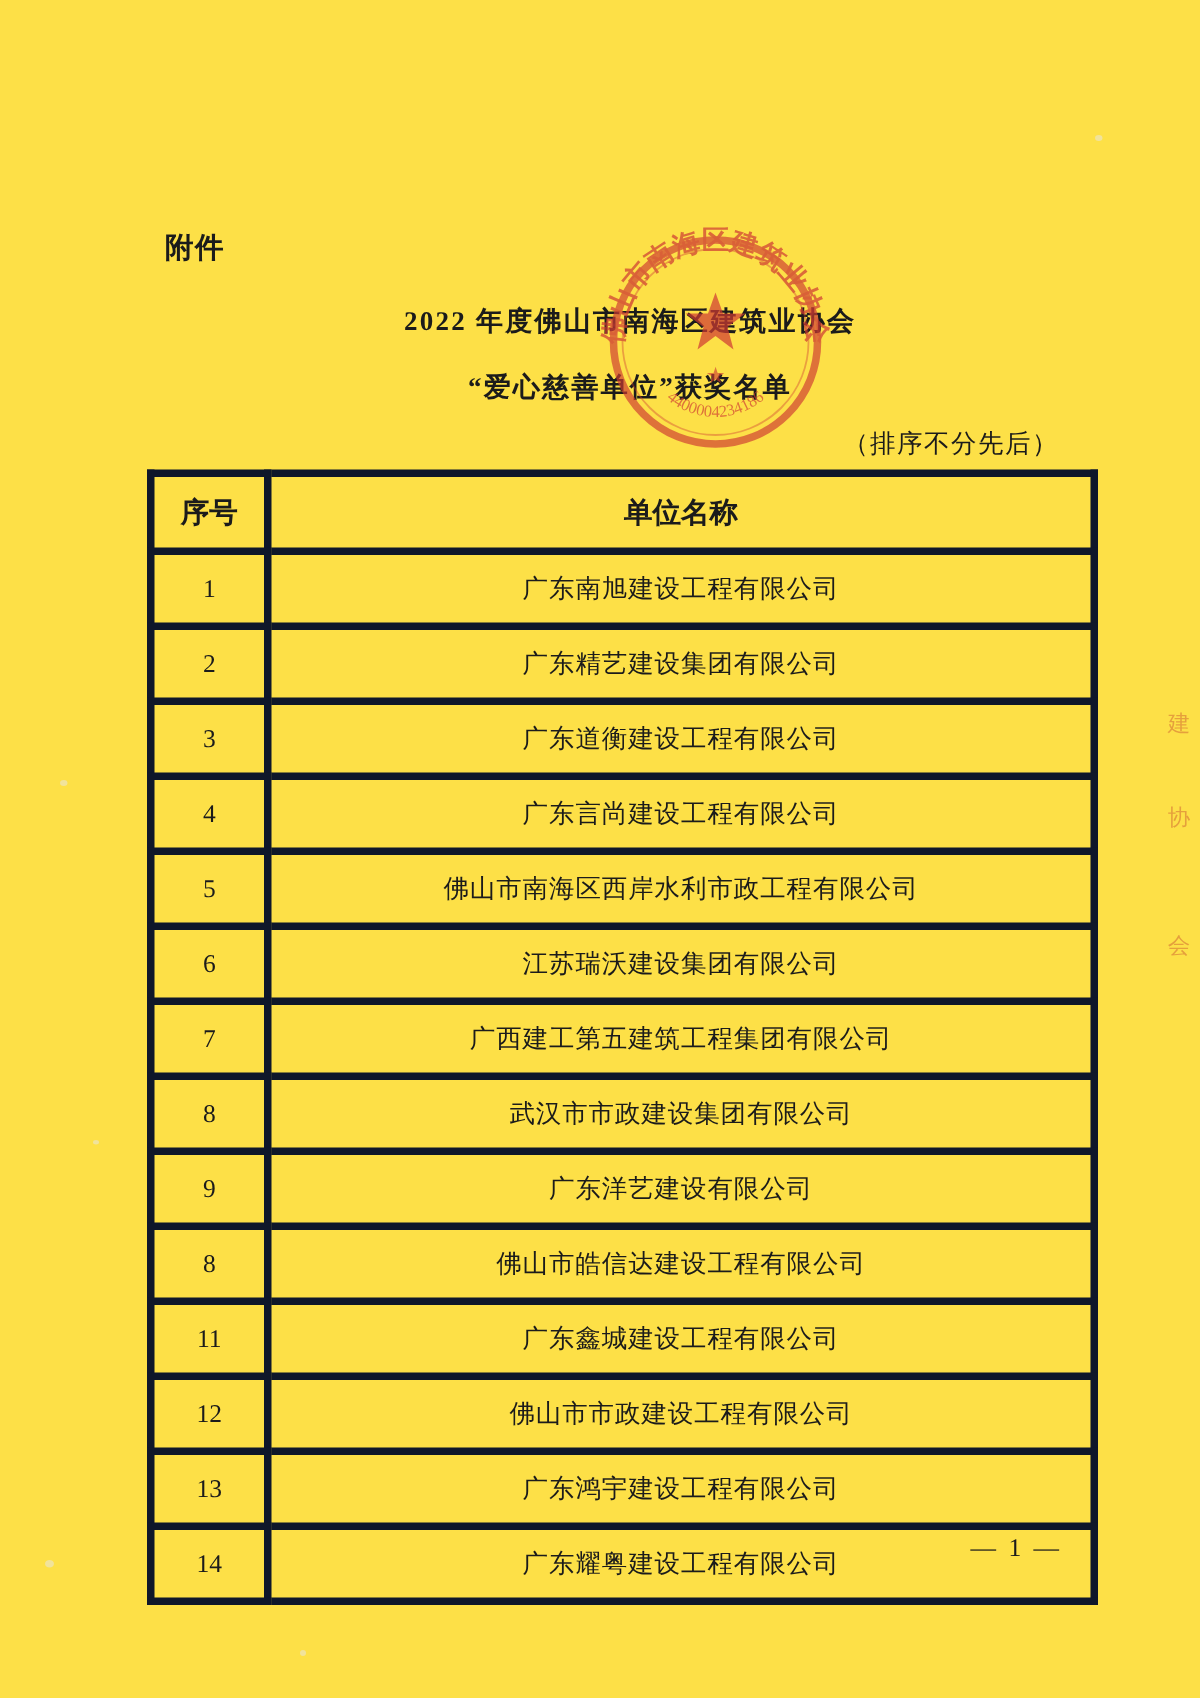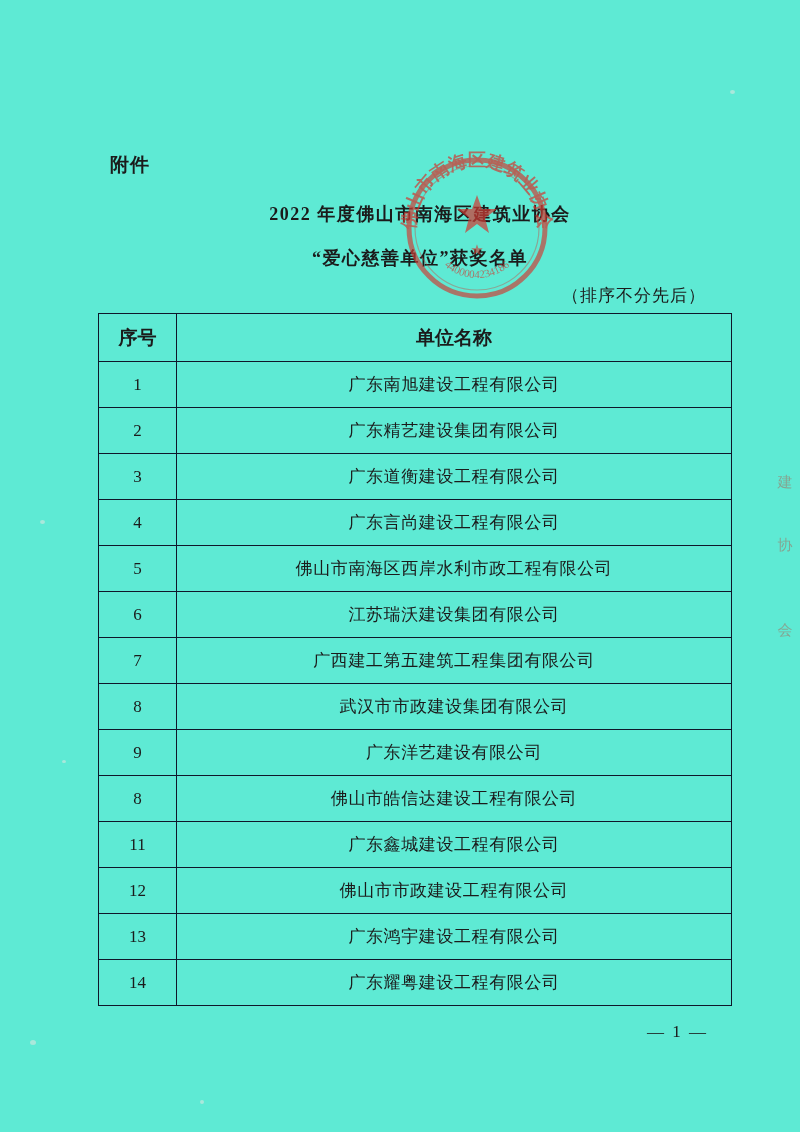--- a/index.html
+++ b/index.html
@@ -12,21 +12,21 @@
     background: #ffffff;
     font-family: "Liberation Serif", "DejaVu Serif", serif;
     color: #1b1b1b;
     position: relative;
     overflow: hidden;
   }
   .page {
     position: relative;
     width: 800px;
     height: 1132px;
-    background: #5eead4;
+    background: #fde047;
   }
   
   .speck {
     position: absolute;
     background: #e8e6e0;
     border-radius: 50%;
     opacity: 0.55;
   }
   .attachment-label {
     position: absolute;
@@ -60,21 +60,21 @@
   }
   table.list {
     position: absolute;
     left: 98px;
     top: 313px;
     width: 634px;
     border-collapse: collapse;
     table-layout: fixed;
   }
   table.list td, table.list th {
-    border: 1px solid #0f172a;
+    border: 5px solid #0f172a;
     height: 43px;
     text-align: center;
     vertical-align: middle;
     font-size: 17px;
     font-family: "Liberation Serif", "DejaVu Serif", serif;
   }
   table.list th {
     font-weight: 700;
     font-size: 19px;
     height: 45px;

